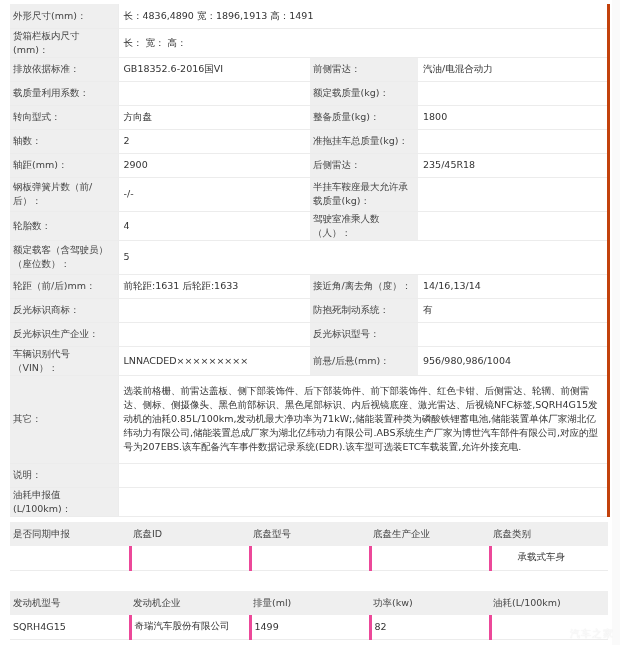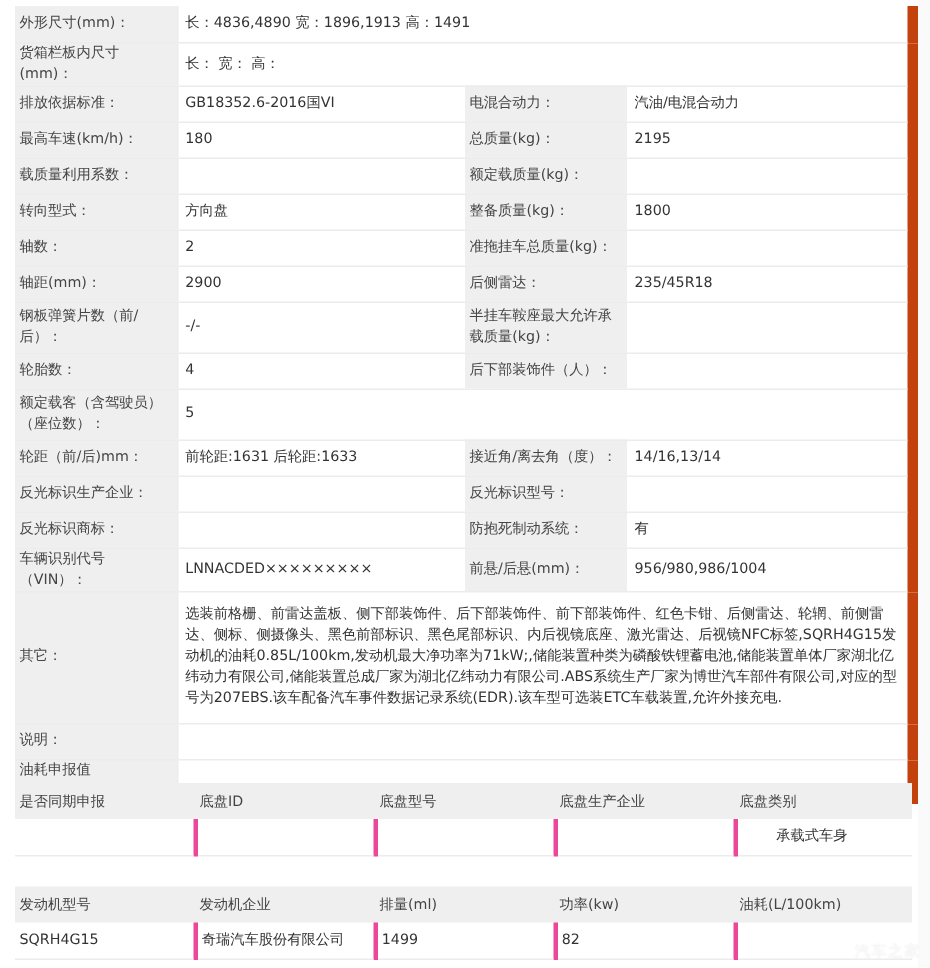--- a/index.html
+++ b/index.html
@@ -3,21 +3,21 @@
 <meta charset="utf-8">
 <style>
   * { box-sizing: border-box; margin: 0; padding: 0; }
   html, body { width: 620px; height: 645px; background: #ffffff; overflow: hidden; }
   body { font-family: "DejaVu Sans", "Liberation Sans", sans-serif; font-size: 9.5px; color: #333; position: relative; }
   .main { position: absolute; left: 10px; top: 4px; width: 598px; border-collapse: collapse; table-layout: fixed; }
   .main td { border-bottom: 1px solid #ececec; vertical-align: middle; line-height: 14px; }
   .lbl { background: #efefef; color: #444; padding: 0 4px 0 3px; }
   .val { background: #fff; padding: 0 4px 0 5px; color: #333; }
   .val.bl { border-left: 1px solid #ececec; }
-  .val.br { border-right: 7px solid #c2410c; }
+  .val.br { border-right: 3px solid #c2410c; }
   .r24 { height: 24px; }
   .r34 { height: 34px; }
   .r88 { height: 88px; }
   .other-text { line-height: 15px; padding-top: 3px; padding-bottom: 3px; }
   .sub { position: absolute; left: 10px; width: 598px; border-collapse: collapse; table-layout: fixed; }
   .sub th { background: #efefef; font-weight: normal; text-align: left; padding: 0 3px; height: 24px; color: #444; margin-left: 28px; }
   .sub td { height: 24px; padding: 0 3px; border-right: 3px solid #ec4899; border-bottom: 1px solid #ececec; color: #333; }
   .sub td:last-child { border-right: none; padding-left: 26px; }
   .watermark { position: absolute; right: 6px; bottom: 4px; color: rgba(255,255,255,0.85); font-size: 10px; letter-spacing: 1px; text-shadow: 0 0 1px #ddd; }
   .right-edge { position: absolute; left: 612px; top: 0; width: 8px; height: 645px; background: #fafafa; }
@@ -37,28 +37,22 @@
       <td class="lbl">外形尺寸(mm)：</td>
       <td class="val bl br" colspan="3">长：4836,4890 宽：1896,1913 高：1491</td>
     </tr>
     <tr class="r24">
       <td class="lbl">货箱栏板内尺寸(mm)：</td>
       <td class="val bl br" colspan="3">长： 宽： 高：</td>
     </tr>
     <tr class="r24">
       <td class="lbl">排放依据标准：</td>
       <td class="val bl">GB18352.6-2016国VI</td>
-      <td class="lbl">电混合动力：</td>
+      <td class="lbl">前侧雷达：</td>
       <td class="val br">汽油/电混合动力</td>
-    </tr>
-    <tr class="r24">
-      <td class="lbl">最高车速(km/h)：</td>
-      <td class="val bl">180</td>
-      <td class="lbl">总质量(kg)：</td>
-      <td class="val br">2195</td>
     </tr>
     <tr class="r24">
       <td class="lbl">载质量利用系数：</td>
       <td class="val bl"></td>
       <td class="lbl">额定载质量(kg)：</td>
       <td class="val br"></td>
     </tr>
     <tr class="r24">
       <td class="lbl">转向型式：</td>
       <td class="val bl">方向盘</td>
@@ -79,44 +73,44 @@
     </tr>
     <tr class="r34">
       <td class="lbl">钢板弹簧片数（前/后）：</td>
       <td class="val bl">-/-</td>
       <td class="lbl">半挂车鞍座最大允许承载质量(kg)：</td>
       <td class="val br"></td>
     </tr>
     <tr class="r24">
       <td class="lbl">轮胎数：</td>
       <td class="val bl">4</td>
-      <td class="lbl">后下部装饰件（人）：</td>
+      <td class="lbl">驾驶室准乘人数（人）：</td>
       <td class="val br"></td>
     </tr>
     <tr class="r34">
       <td class="lbl">额定载客（含驾驶员）（座位数）：</td>
       <td class="val bl br" colspan="3">5</td>
     </tr>
     <tr class="r24">
       <td class="lbl">轮距（前/后)mm：</td>
       <td class="val bl">前轮距:1631 后轮距:1633</td>
       <td class="lbl">接近角/离去角（度）：</td>
       <td class="val br">14/16,13/14</td>
     </tr>
     <tr class="r24">
+      <td class="lbl">反光标识商标：</td>
+      <td class="val bl"></td>
+      <td class="lbl">防抱死制动系统：</td>
+      <td class="val br">有</td>
+    </tr>
+    <tr class="r24">
       <td class="lbl">反光标识生产企业：</td>
       <td class="val bl"></td>
       <td class="lbl">反光标识型号：</td>
       <td class="val br"></td>
-    </tr>
-    <tr class="r24">
-      <td class="lbl">反光标识商标：</td>
-      <td class="val bl"></td>
-      <td class="lbl">防抱死制动系统：</td>
-      <td class="val br">有</td>
     </tr>
     <tr class="r24">
       <td class="lbl">车辆识别代号（VIN）：</td>
       <td class="val bl">LNNACDED×××××××××</td>
       <td class="lbl">前悬/后悬(mm)：</td>
       <td class="val br">956/980,986/1004</td>
     </tr>
     <tr class="r88">
       <td class="lbl">其它：</td>
       <td class="val bl br other-text" colspan="3">选装前格栅、前雷达盖板、侧下部装饰件、后下部装饰件、前下部装饰件、红色卡钳、后侧雷达、轮辋、前侧雷达、侧标、侧摄像头、黑色前部标识、黑色尾部标识、内后视镜底座、激光雷达、后视镜NFC标签,SQRH4G15发动机的油耗0.85L/100km,发动机最大净功率为71kW;,储能装置种类为磷酸铁锂蓄电池,储能装置单体厂家湖北亿纬动力有限公司,储能装置总成厂家为湖北亿纬动力有限公司.ABS系统生产厂家为博世汽车部件有限公司,对应的型号为207EBS.该车配备汽车事件数据记录系统(EDR).该车型可选装ETC车载装置,允许外接充电.</td>

